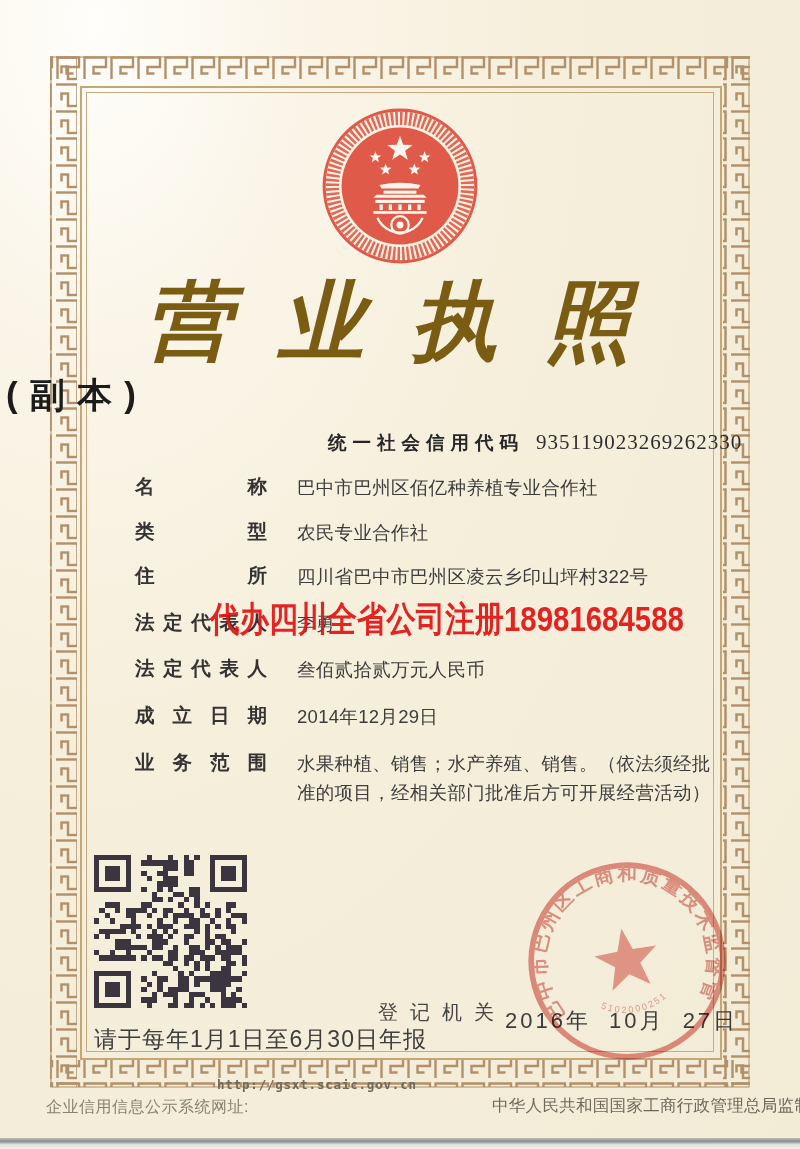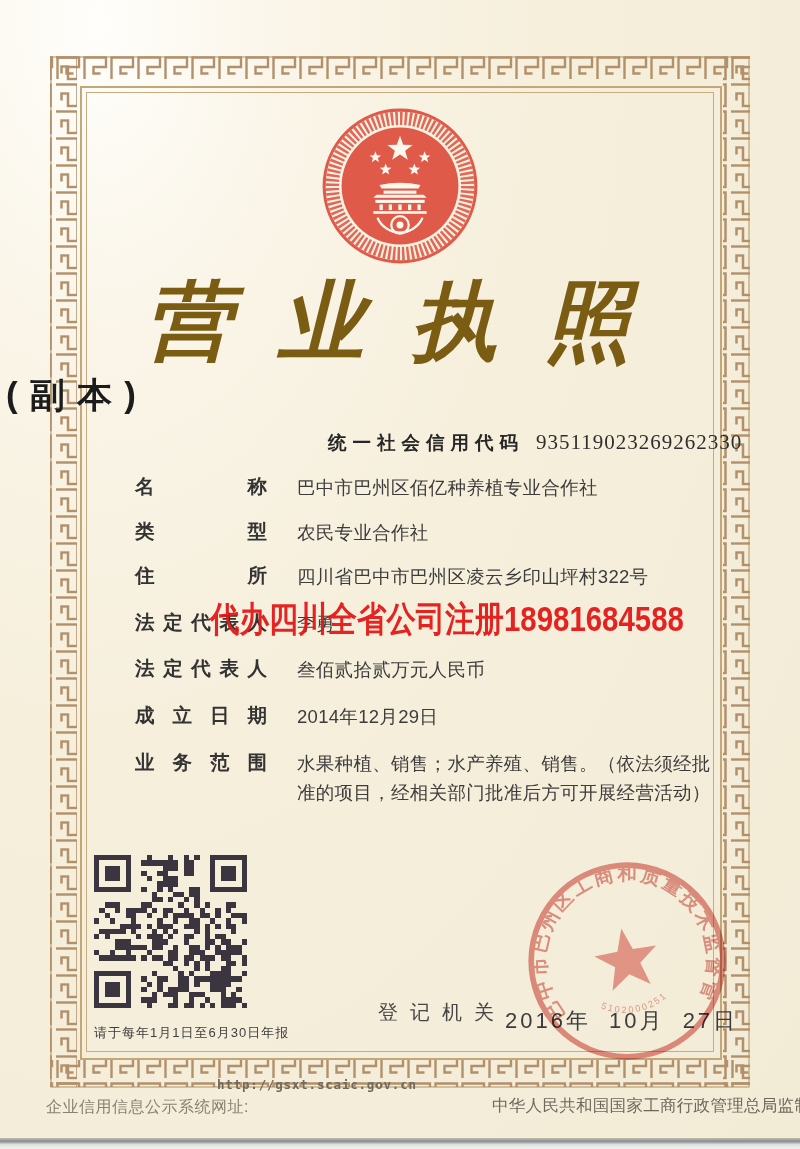--- a/index.html
+++ b/index.html
@@ -52,21 +52,21 @@
     font-size:20px;color:#474747;letter-spacing:12px;white-space:nowrap;
   }
   .seal{position:absolute;left:524px;top:858px;width:206px;height:206px;z-index:5;
         transform:rotate(-10deg);opacity:0.88;mix-blend-mode:multiply;}
   .date-line{
     position:absolute;left:505px;top:1006px;z-index:4;white-space:nowrap;
     font-size:22px;color:#3b3b3b;letter-spacing:3px;word-spacing:9px;
   }
   .annual-note{
     position:absolute;left:94px;top:1024px;z-index:3;white-space:nowrap;
-    font-size:13px;color:#3e3e3e;letter-spacing:1px;
+    font-size:23px;color:#3e3e3e;letter-spacing:1px;
   }
   .url-line{
     position:absolute;left:217px;top:1077px;z-index:3;white-space:nowrap;
     font-size:12.5px;font-weight:700;color:#6f6a60;letter-spacing:0.8px;
     font-family:"DejaVu Sans Mono","Liberation Mono",monospace;
   }
   .footer-left{
     position:absolute;left:46px;top:1097px;z-index:2;white-space:nowrap;
     font-size:16px;color:#8a8172;letter-spacing:0.5px;
   }

